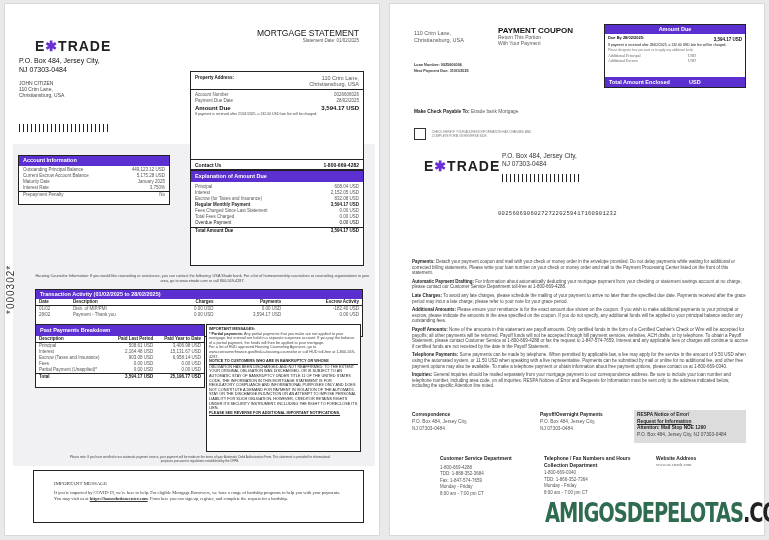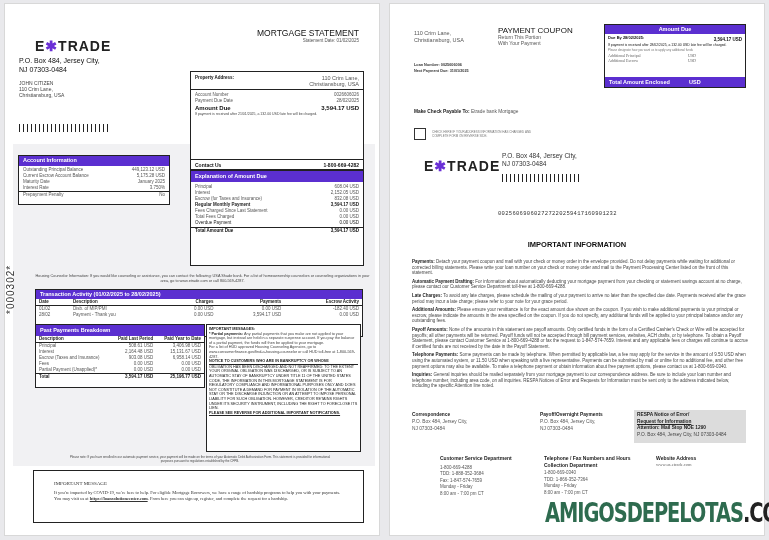--- a/index.html
+++ b/index.html
@@ -223,21 +223,21 @@
     <div style="font-family:'Liberation Serif',serif;font-size:4.5px;line-height:5.5px;color:#333"><span>If you're impacted by COVID-19, we're here to help. For eligible Mortgage Borrowers, we have a range of hardship programs to help you with your payments. You may visit us at </span><b style="text-decoration:underline">https://loansolutioncenter.com</b><span>. From here you can sign up, register, and complete the request for a hardship.</span></div>
   </div>
 </div>
 
 <div class="page" id="p2">
   <div class="abs" style="left:24px;top:26px;font-size:5.5px;line-height:6.5px;color:#555">
     <div>110 Crim Lane,</div>
       <div>Christiansburg, USA</div>
   </div>
   <div class="abs" style="left:108px;top:22px">
-    <div style="font-size:8px;font-weight:normal">PAYMENT COUPON</div>
+    <div style="font-size:8px;font-weight:bold">PAYMENT COUPON</div>
     <div style="font-size:5px;line-height:5.5px;color:#555">
         <div>Return This Portion</div>
         <div>With Your Payment</div>
       </div>
   </div>
   <div class="abs" style="left:24px;top:58px;font-size:3.8px;line-height:6px;font-weight:bold;color:#333">
     <div>Loan Number: 0025606006</div>
     <div>Next Payment Due: 31/01/2025</div>
   </div>
 
@@ -269,21 +269,20 @@
   <div class="abs" style="left:42px;top:127px;width:110px;font-size:3px;line-height:3.6px;color:#777">CHECK HERE IF YOUR ADDRESS INFORMATION HAS CHANGED AND COMPLETE FORM ON REVERSE SIDE.</div>
 
   <div class="abs logo" style="left:34px;top:154px"><span>E</span><span class="star">✱</span><span>TRADE</span></div>
   <div class="abs" style="left:112px;top:148px;font-size:6.5px;line-height:7.5px;color:#333">
     <div>P.O. Box 484, Jersey City,</div>
       <div>NJ 07303-0484</div>
   </div>
   <div class="abs barcode" style="left:112px;top:170px;width:80px"></div>
   <div class="abs" style="left:108px;top:206px;font-family:'Liberation Mono',monospace;font-size:5.5px;letter-spacing:0.3px;color:#333">002560690602727220259417160901232</div>
 
-  <div class="abs" style="left:0;top:236px;width:100%;text-align:center;font-size:7.5px;font-weight:bold">IMPORTANT INFORMATION</div>
 
   <div class="abs" style="left:22px;top:255px;width:336px">
     <div class="sect"><b>Payments:</b> <span>Detach your payment coupon and mail with your check or money order in the envelope provided. Do not delay payments while waiting for additional or corrected billing statements. Please write your loan number on your check or money order and mail to the Payment Processing Center listed on the front of this statement.</span></div>
     <div class="sect"><b>Automatic Payment Drafting:</b> <span>For information about automatically deducting your mortgage payment from your checking or statement savings account at no charge, please contact our Customer Service Department toll-free at 1-800-669-4288.</span></div>
     <div class="sect"><b>Late Charges:</b> <span>To avoid any late charges, please schedule the mailing of your payment to arrive no later than the specified due date. Payments received after the grace period may incur a late charge; please refer to your note for your grace period.</span></div>
     <div class="sect"><b>Additional Amounts:</b> <span>Please ensure your remittance is for the exact amount due shown on the coupon. If you wish to make additional payments to your principal or escrow, please indicate the amounts in the area specified on the coupon. If you do not specify, any additional funds will be applied to your principal balance and/or any outstanding fees.</span></div>
     <div class="sect"><b>Payoff Amounts:</b> <span>None of the amounts in this statement are payoff amounts. Only certified funds in the form of a Certified Cashier's Check or Wire will be accepted for payoffs; all other payments will be returned. Payoff funds will not be accepted through bill payment services, websites, ACH drafts, or by telephone. To obtain a Payoff Statement, please contact Customer Service at 1-800-669-4288 or fax the request to 1-847-574-7659. Interest and any applicable fees or charges will continue to accrue if certified funds are not received by the date in the Payoff Statement.</span></div>
     <div class="sect"><b>Telephone Payments:</b> <span>Some payments can be made by telephone. When permitted by applicable law, a fee may apply for the service in the amount of 9.50 USD when using the automated system, or 11.50 USD when speaking with a live representative. Payments can be submitted by mail or online for no additional fee, and other free payment options may also be available. To make a telephone payment or obtain information about free payment options, please contact us at 1-800-669-0340.</span></div>
     <div class="sect"><b>Inquiries:</b> <span>General inquiries should be mailed separately from your mortgage payment to our correspondence address. Be sure to include your loan number and telephone number, including area code, on all inquiries. RESPA Notices of Error and Requests for Information must be sent only to the address indicated below, including the specific Attention line noted.</span></div>
   </div>

